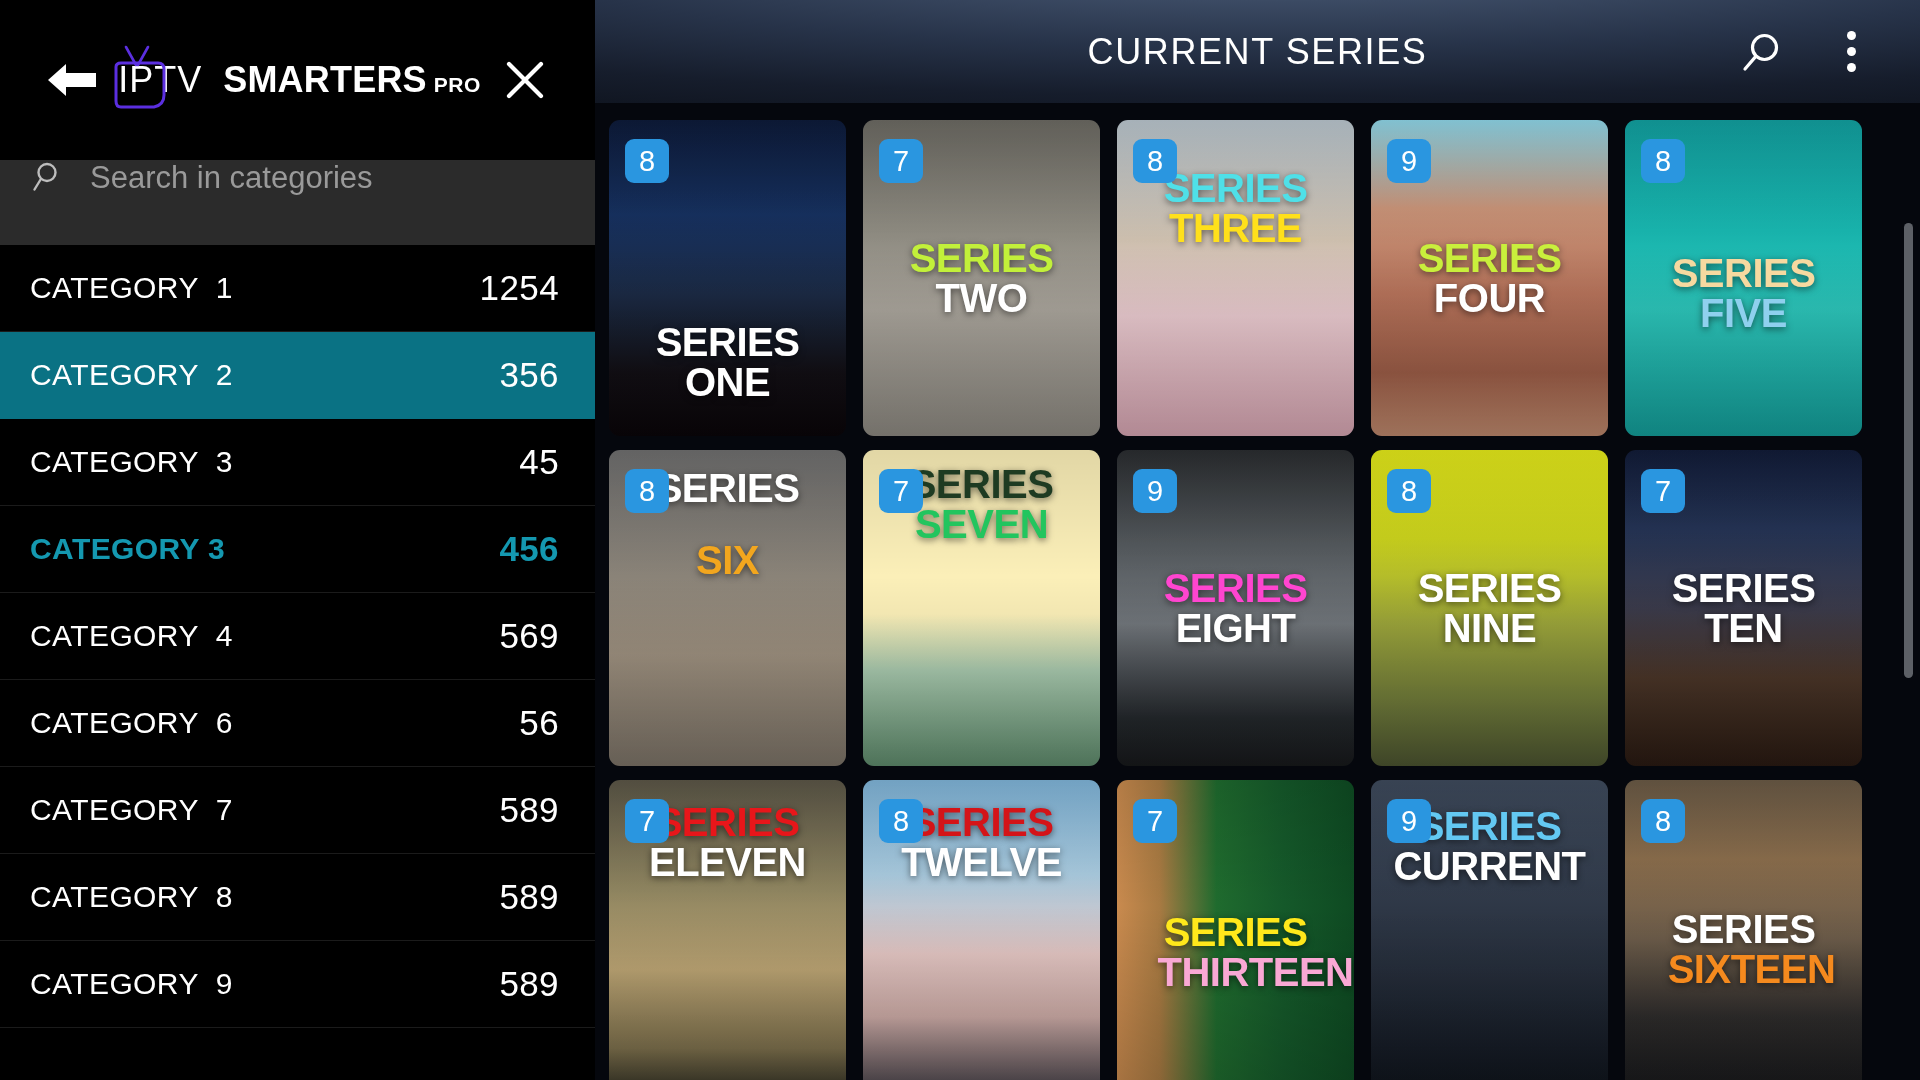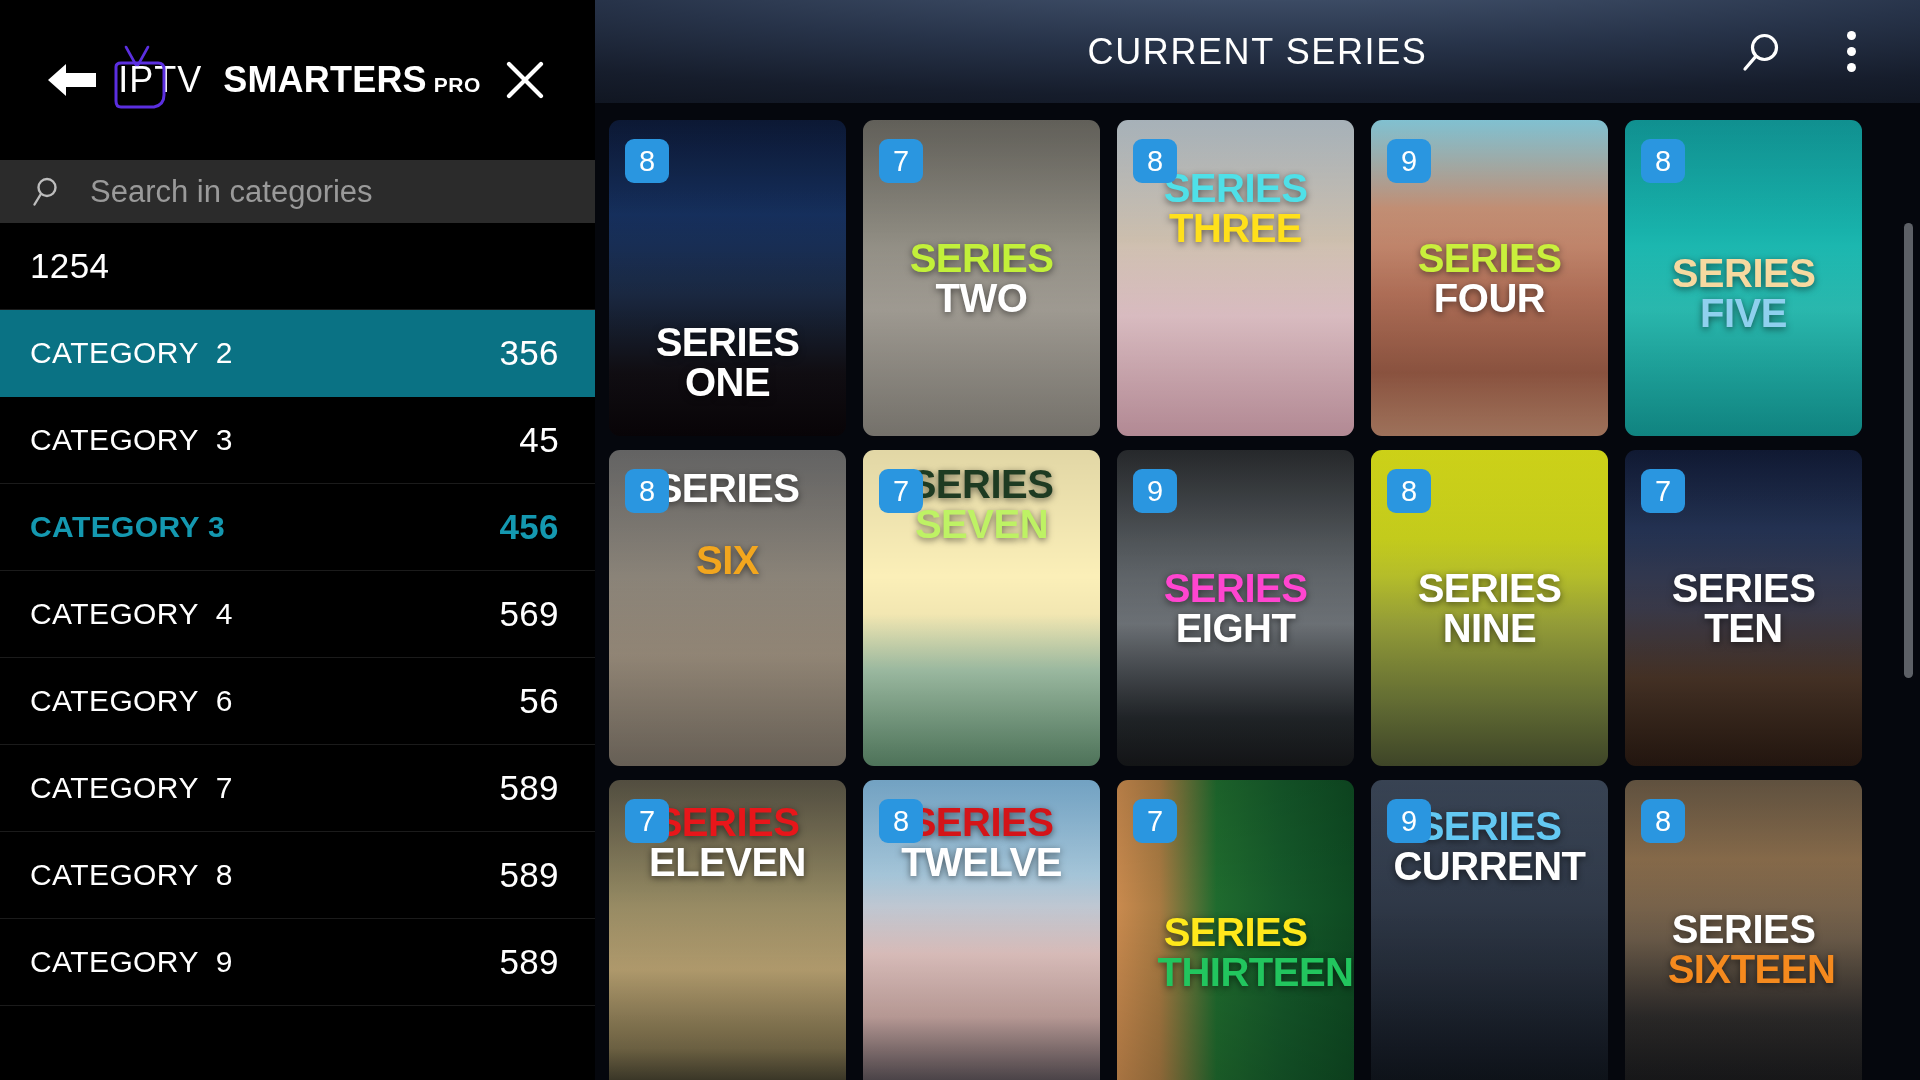--- a/index.html
+++ b/index.html
@@ -30,22 +30,22 @@
   .logo-iptv { font-weight:400; letter-spacing:1px; }
   .logo-smarters { font-weight:800; letter-spacing:.2px; margin-left:21px;}
   .logo-pro { font-weight:700; font-size:21px; margin-left:7px;
     letter-spacing:.5px; }
 
   .close-btn { width:72px; height:72px; display:flex; align-items:center;
     justify-content:center; flex:0 0 72px; cursor:pointer; }
   .close-btn svg { width:42px; height:42px; }
 
   
-  .search-row { height:63px; background:#2b2b2b; display:flex;
-    align-items:center; padding:0 0 0 32px; }
+  .search-row { height:85px; background:#2b2b2b; display:flex;
+    align-items:flex-start; padding:0 0 0 32px; }
   .search-ico { width:52px; flex:0 0 52px; display:flex;
     align-items:center; }
   .search-ico svg { width:33px; height:33px; }
   .search-input { flex:1; background:transparent; border:0; outline:none;
     font-family:"Liberation Sans", sans-serif; font-size:31px;
     color:#c8c8c8; padding-left:6px; }
   .search-input::placeholder { color:#9a9a9a; }
 
   
   .cat-list { height:835px; overflow:hidden; }
@@ -160,20 +160,21 @@
         <svg viewBox="0 0 33 33" fill="none">
           <circle cx="15" cy="12.5" r="8.5" stroke="#bdbdbd" stroke-width="2.4"></circle>
           <path d="M8.6 19.5 L2.5 29.5" stroke="#bdbdbd" stroke-width="2.4" stroke-linecap="round"></path>
         </svg>
       </span>
       <input class="search-input" type="text" placeholder="Search in categories" style="">
     </div>
 
     <div class="cat-list" id="cat-list">
         <div class="cat-row">
+          <span class="cat-name">CATEGORY  1</span>
           <span class="cat-count">1254</span>
         </div>
         <div class="cat-row selected">
           <span class="cat-name">CATEGORY  2</span>
           <span class="cat-count">356</span>
         </div>
         <div class="cat-row">
           <span class="cat-name">CATEGORY  3</span>
           <span class="cat-count">45</span>
         </div>
@@ -273,21 +274,21 @@
             <div class="card-title" style="padding: 18px 0px 0px;">
               <span class="t1" style="color: rgb(255, 255, 255);">SERIES</span>
               <span class="t2" style="color: rgb(242, 166, 30); margin-top: 32px;">SIX</span>
             </div>
           </div>
           <div class="card" style="align-items: flex-start;">
             <div class="art" style="background: linear-gradient(rgb(251, 239, 184) 0%, rgb(251, 239, 184) 52%, rgb(168, 201, 174) 70%, rgb(95, 140, 109) 100%);"></div>
             <div class="badge">7</div>
             <div class="card-title" style="padding: 14px 0px 0px;">
               <span class="t1" style="color: rgb(30, 59, 34);">SERIES</span>
-              <span class="t2" style="color: #bef264;">SEVEN</span>
+              <span class="t2" style="color: #22c55e;">SEVEN</span>
             </div>
           </div>
           <div class="card" style="align-items: center;">
             <div class="art" style="background: linear-gradient(rgb(42, 45, 48) 0%, rgb(83, 88, 92) 30%, rgb(112, 117, 122) 55%, rgb(36, 40, 44) 85%, rgb(23, 25, 27) 100%);"></div>
             <div class="badge">9</div>
             <div class="card-title" style="padding: 0px;">
               <span class="t1" style="color: rgb(255, 69, 208);">SERIES</span>
               <span class="t2" style="color: rgb(255, 255, 255);">EIGHT</span>
             </div>
           </div>
@@ -321,21 +322,21 @@
             <div class="card-title" style="padding: 22px 0px 0px;">
               <span class="t1" style="color: rgb(212, 20, 24);">SERIES</span>
               <span class="t2" style="color: rgb(255, 255, 255);">TWELVE</span>
             </div>
           </div>
           <div class="card" style="align-items: center;">
             <div class="art" style="background: linear-gradient(90deg, rgb(201, 138, 78) 0%, rgb(168, 122, 66) 18%, rgb(31, 107, 46) 42%, rgb(21, 89, 42) 70%, rgb(14, 74, 34) 100%);"></div>
             <div class="badge">7</div>
             <div class="card-title" style="padding: 28px 0px 0px;">
               <span class="t1" style="color: rgb(255, 232, 27);">SERIES</span>
-              <span class="t2" style="color: #22c55e; margin-left: 40px;">THIRTEEN</span>
+              <span class="t2" style="color: #f9a8d4; margin-left: 40px;">THIRTEEN</span>
             </div>
           </div>
           <div class="card" style="align-items: flex-start;">
             <div class="art" style="background: linear-gradient(rgb(62, 74, 92) 0%, rgb(51, 61, 77) 30%, rgb(37, 45, 58) 60%, rgb(22, 28, 38) 85%, rgb(14, 19, 26) 100%);"></div>
             <div class="badge">9</div>
             <div class="card-title" style="padding: 26px 0px 0px;">
               <span class="t1" style="color: rgb(99, 200, 242);">SERIES</span>
               <span class="t2" style="color: rgb(255, 255, 255);">CURRENT</span>
             </div>
           </div>

